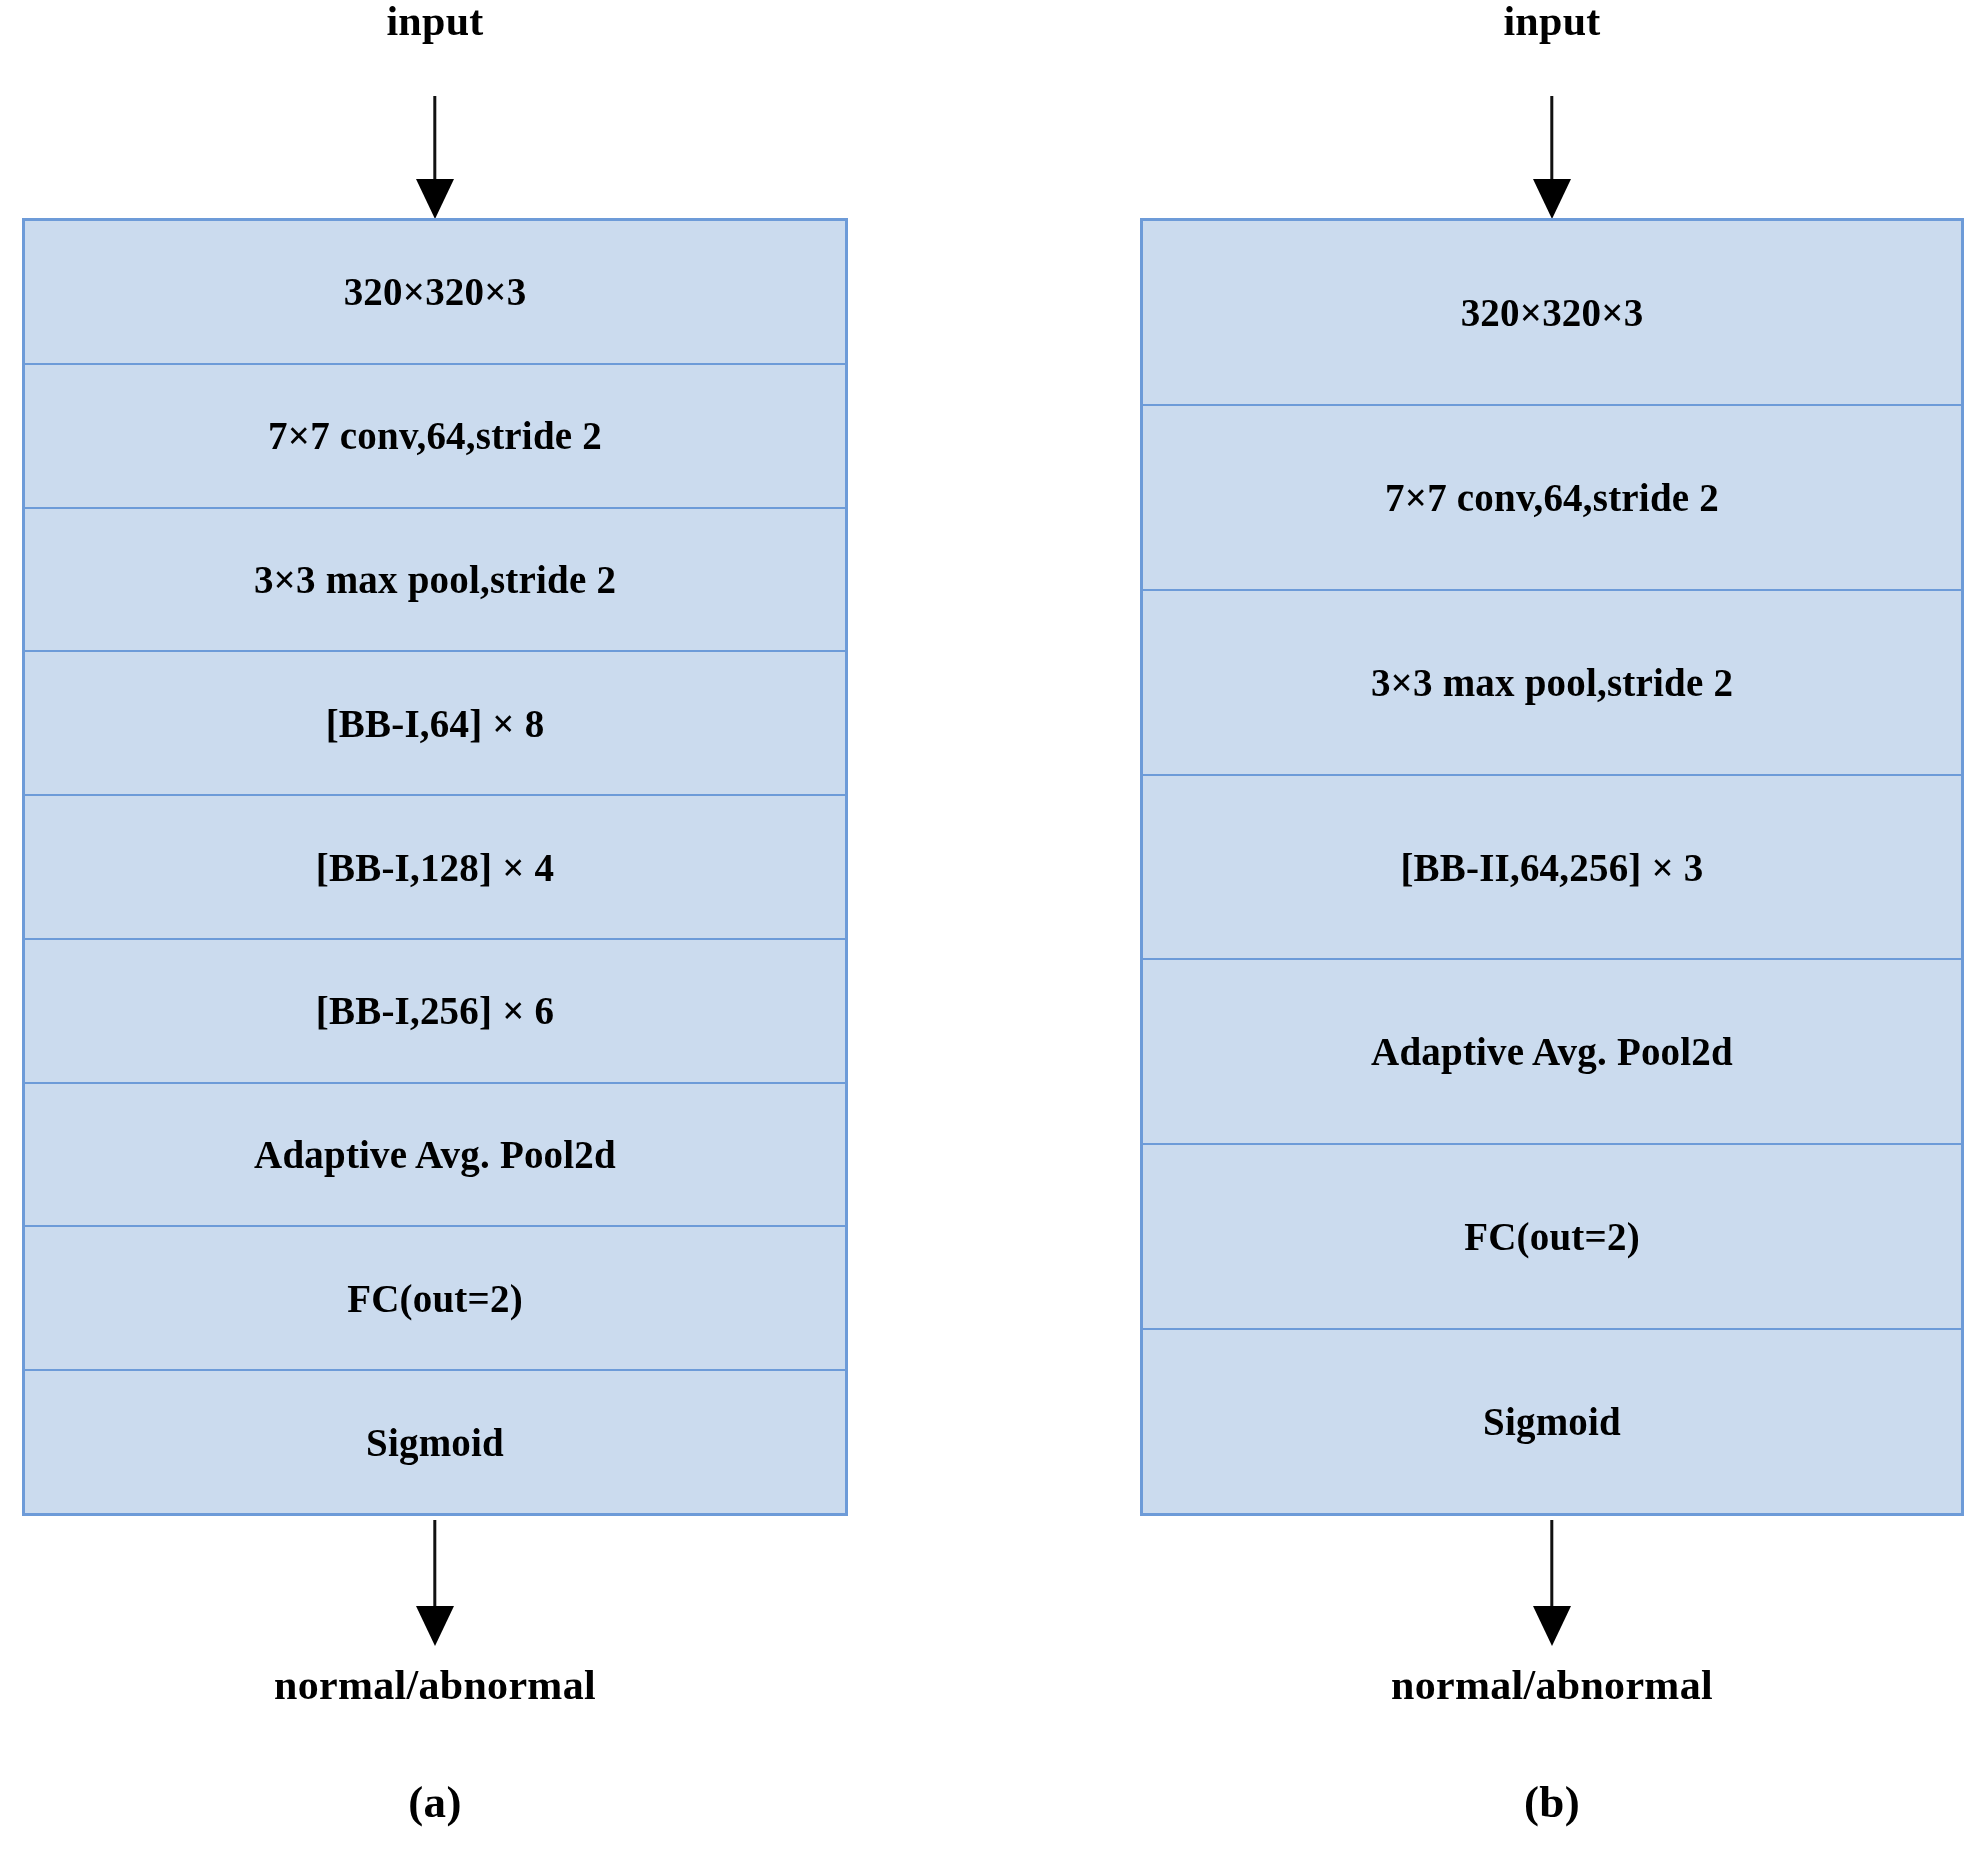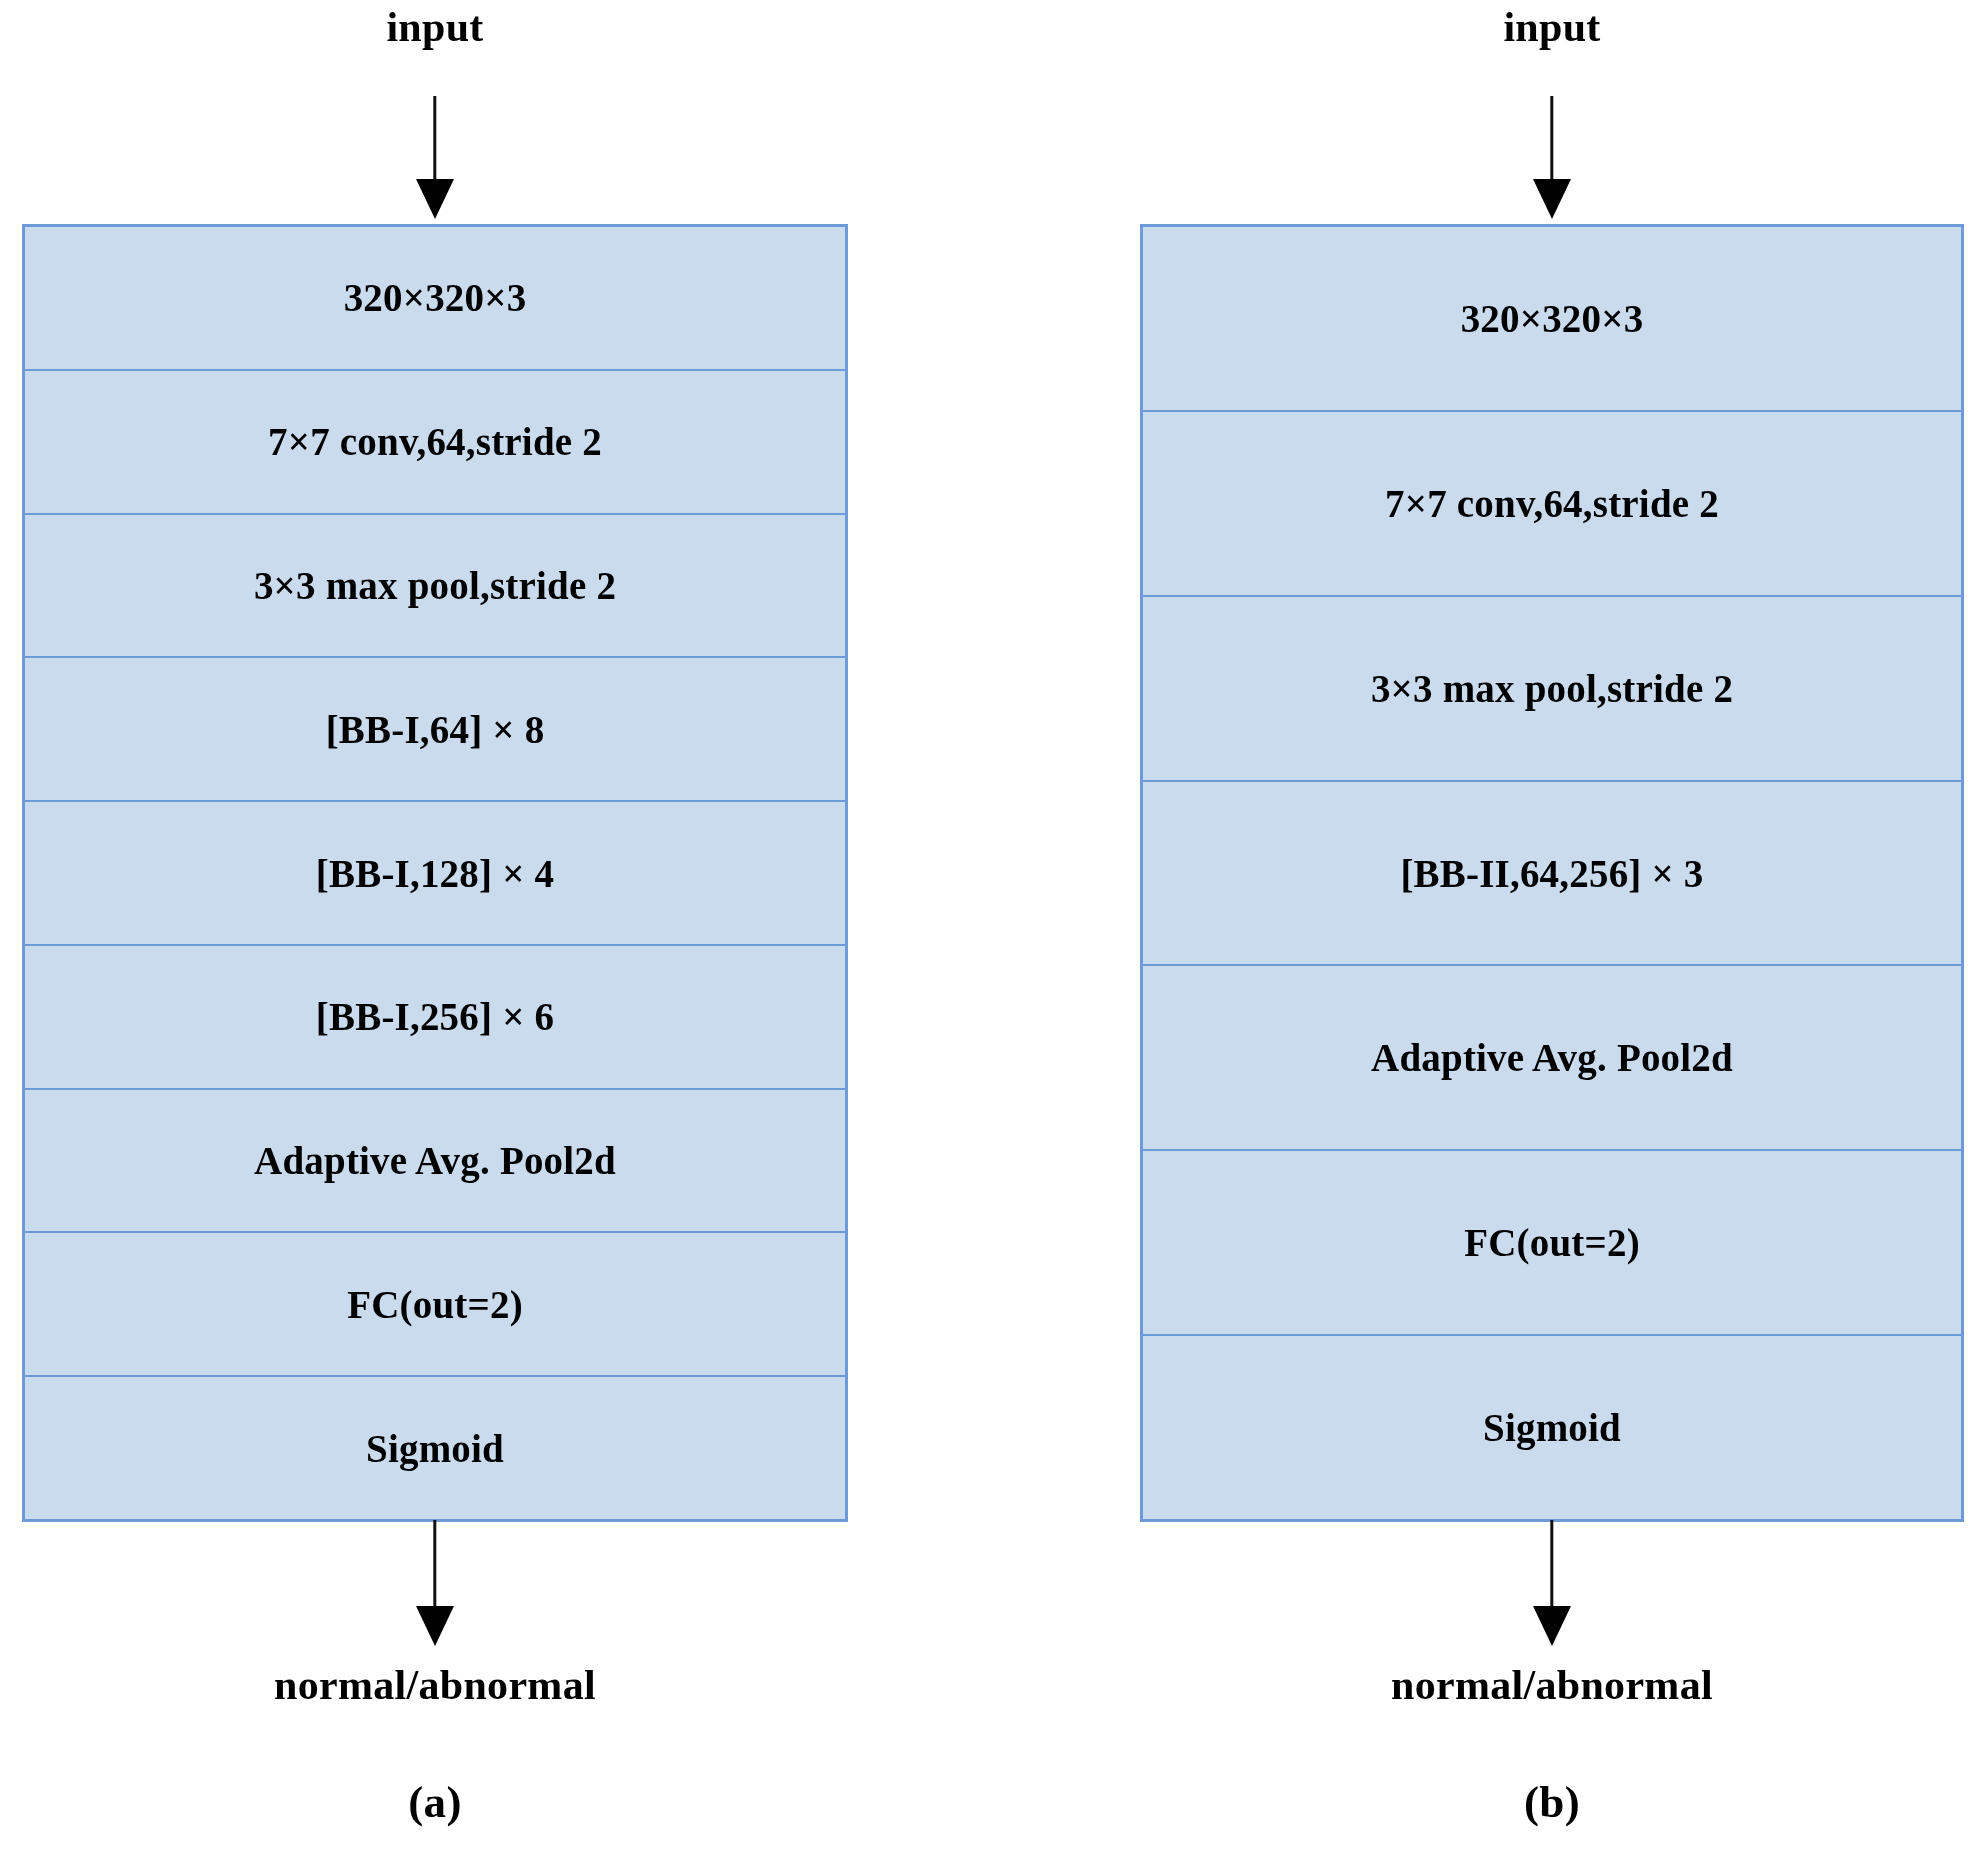--- a/index.html
+++ b/index.html
@@ -33,21 +33,21 @@
   .io-label {
     position: absolute;
     text-align: center;
     font-weight: bold;
     color: #000000;
     line-height: 1;
     white-space: nowrap;
     font-size: 42px;
     letter-spacing: 0.3px;
   }
-  .input-label   { top: 6px;   font-size: 42px; }
+  .input-label   { top: 0;   font-size: 42px; }
   .output-label  { top: 1664px; font-size: 42px; }
   .panel-caption { top: 1780px; font-size: 45px; font-weight: bold; }
 
   
   .arrow {
     position: absolute;
     width: 0;
   }
   .arrow .shaft {
     position: absolute;
@@ -72,21 +72,21 @@
   .arrow-top .shaft  { height: 87px; }
   .arrow-top .head   { top: 83px; }
 
   .arrow-bottom { top: 1520px; }
   .arrow-bottom .shaft { height: 90px; }
   .arrow-bottom .head  { top: 86px; }
 
   
   .stack {
     position: absolute;
-    top: 224px;
+    top: 218px;
     box-sizing: border-box;
     border: 3.4px solid #6d9bd8;
     background: #cbdbee;
     display: flex;
     flex-direction: column;
   }
   .stack-a { left: 22px;  width: 826px; height: 1298px; }
   .stack-b { left: 0px;   width: 824px; height: 1298px; }
 
   .layer-row {

